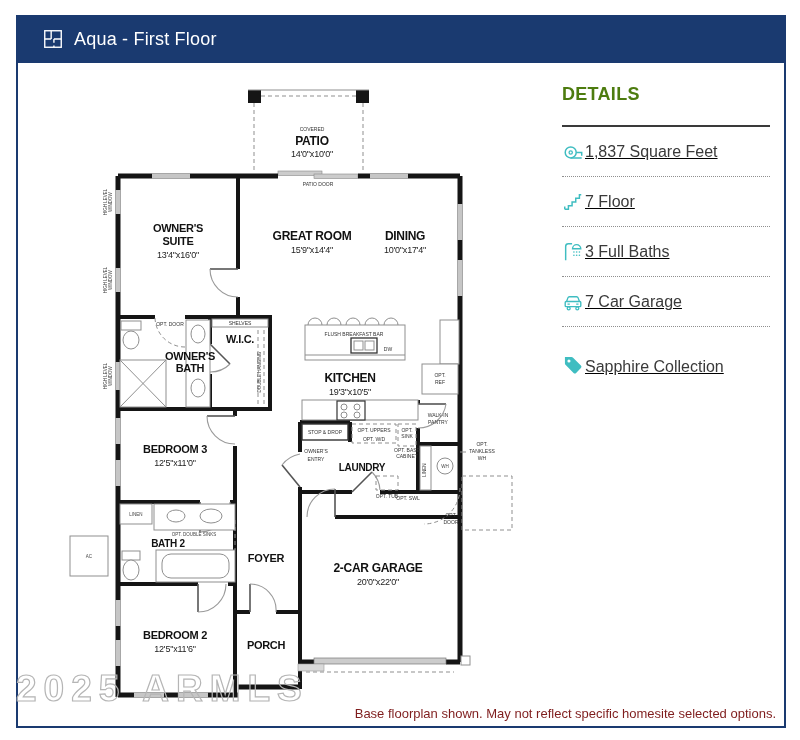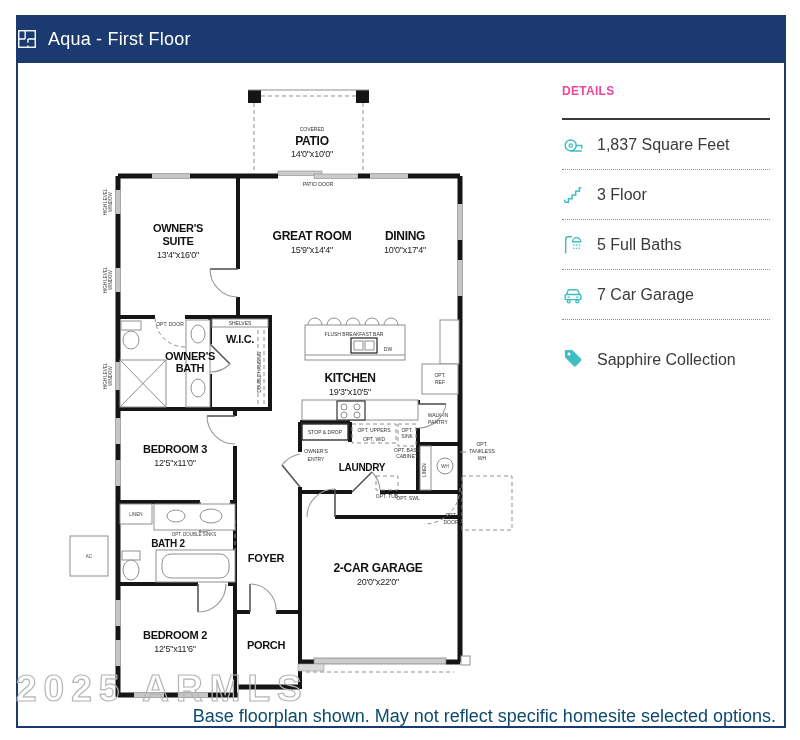--- a/index.html
+++ b/index.html
@@ -1,49 +1,49 @@
 <!DOCTYPE html>
 <html><head>
 <meta charset="utf-8">
 <style>
   html,body{margin:0;padding:0;}
   body{width:800px;height:740px;background:#ffffff;position:relative;overflow:hidden;
        font-family:"Liberation Sans", sans-serif;}
   
   .hdr{position:absolute;left:16px;top:15px;width:770px;height:48px;background:#1a3a70;
-       display:flex;align-items:center;box-sizing:border-box;padding-left:0;}
+       display:flex;align-items:center;box-sizing:border-box;padding-left:26px;}
   .hdr .ttl{color:#ffffff;font-size:18px;font-weight:500;letter-spacing:.2px;margin-left:10px;}
   
   .frame{position:absolute;left:16px;top:63px;width:770px;height:665px;box-sizing:border-box;
          border:2px solid #1a3a70;border-top:none;background:#fff;}
   
   .panel{position:absolute;left:562px;top:84px;width:208px;}
-  .panel h2{margin:0;font-size:12px;font-weight:bold;color:#ec4899;letter-spacing:.3px;}
+  .panel h2{margin:0;font-size:18px;font-weight:bold;color:#4d7c0f;letter-spacing:.3px;}
   .panel .rule{border-bottom:2px solid #3a3a3a;margin-top:20px;}
-  .drow{display:flex;align-items:center;gap:13px;height:49px;border-bottom:1px dotted #8f8f8f;}
+  .drow{display:flex;align-items:center;gap:1px;height:49px;border-bottom:1px dotted #8f8f8f;text-decoration:underline;}
   .drow:last-child{border-bottom:none;align-items:flex-end;}
   .drow .lbl{font-size:16px;color:#3a3a3a;}
   .ic{width:22px;height:22px;flex:0 0 22px;}
   
   .plan{position:absolute;left:60px;top:72px;}
   .w5{stroke:#151515;stroke-width:5;fill:none;}
   .w4{stroke:#151515;stroke-width:4;fill:none;}
   .fix{stroke:#8f8f8f;stroke-width:1;fill:#ffffff;}
   .fixn{stroke:#8f8f8f;stroke-width:1;fill:none;}
   .dash{stroke:#8f8f8f;stroke-width:1;fill:none;stroke-dasharray:4 3;}
   .door{stroke:#9a9a9a;stroke-width:1.1;fill:none;}
   .leaf{stroke:#555;stroke-width:1.6;fill:none;}
   .win{fill:#c6c6c6;stroke:none;}
   .rm{font:bold 11px "Liberation Sans",sans-serif;fill:#111;text-anchor:middle;letter-spacing:-.3px;}
   .rml{font:bold 12px "Liberation Sans",sans-serif;fill:#111;text-anchor:middle;letter-spacing:-.3px;}
   .dim{font:9px "Liberation Sans",sans-serif;fill:#222;text-anchor:middle;letter-spacing:-.2px;}
   .tiny{font:5px "Liberation Sans",sans-serif;fill:#333;text-anchor:middle;}
   .tiny2{font:4.5px "Liberation Sans",sans-serif;fill:#444;text-anchor:middle;}
   
-  .disclaimer{position:absolute;right:24px;top:706px;font-size:18px;color:#0c4a6e;}
+  .disclaimer{position:absolute;right:24px;top:706px;font-size:13px;color:#7f1d1d;}
   .wm{position:absolute;left:16px;top:668px;font-size:37px;font-weight:bold;letter-spacing:7px;
       color:transparent;-webkit-text-stroke:1.2px #b5b5b5;pointer-events:none;}
 </style>
 </head>
 <body>
 
 <div class="hdr">
   <svg class="hic" width="22" height="22" viewBox="0 0 24 24">
     <rect x="3" y="3" width="18" height="18" fill="none" stroke="#ffffff" stroke-width="1.5"></rect>
     <path d="M3,12 H10 M10,12 V3 M13,12 H21 M13,12 V16 M13,21 V19" fill="none" stroke="#ffffff" stroke-width="1.5"></path>
@@ -268,38 +268,38 @@
       <circle cx="9.5" cy="12.5" r="1.8" fill="none" stroke="#3fbdc1" stroke-width="1.4"></circle>
       <path d="M15.5,12.5 H21.5 V16 M9.5,18.5 H21.5" fill="none" stroke="#3fbdc1" stroke-width="1.6"></path>
     </svg>
     <span class="lbl">1,837 Square Feet</span>
   </div>
 
   <div class="drow">
     <svg class="ic" viewBox="0 0 24 24">
       <path d="M3,20 H7 V16 H11 V12 H15 V8 H19 V4 H21 M3,20 V17" fill="none" stroke="#3fbdc1" stroke-width="1.6"></path>
     </svg>
-    <span class="lbl">3 Floor</span>
+    <span class="lbl">7 Floor</span>
   </div>
 
 
   <div class="drow">
     <svg class="ic" viewBox="0 0 24 24">
       <path d="M4,21 V6 a3,3 0 0 1 3,-3 h4" fill="none" stroke="#3fbdc1" stroke-width="1.6"></path>
       <path d="M11.5,8.5 a4.5,4.5 0 0 1 9,0 z" fill="none" stroke="#3fbdc1" stroke-width="1.5"></path>
       <g fill="#3fbdc1">
         <circle cx="13" cy="12" r=".9"></circle>
           <circle cx="16" cy="12" r=".9"></circle>
           <circle cx="19" cy="12" r=".9"></circle>
         <circle cx="13" cy="15.5" r=".9"></circle>
           <circle cx="16" cy="15.5" r=".9"></circle>
           <circle cx="19" cy="15.5" r=".9"></circle>
       </g>
     </svg>
-    <span class="lbl">5 Full Baths</span>
+    <span class="lbl">3 Full Baths</span>
   </div>
 
   <div class="drow">
     <svg class="ic" viewBox="0 0 24 24">
       <path d="M5,11.5 l1.4,-4 a1.8,1.8 0 0 1 1.7,-1.2 h7.8 a1.8,1.8 0 0 1 1.7,1.2 L19,11.5" fill="none" stroke="#3fbdc1" stroke-width="1.5"></path>
       <rect x="3.5" y="11.5" width="17" height="5.5" rx="1" fill="none" stroke="#3fbdc1" stroke-width="1.5"></rect>
       <circle cx="7.3" cy="19" r="1.6" fill="none" stroke="#3fbdc1" stroke-width="1.4"></circle>
       <circle cx="16.7" cy="19" r="1.6" fill="none" stroke="#3fbdc1" stroke-width="1.4"></circle>
       <path d="M6,14.2 H8.5 M15.5,14.2 H18" stroke="#3fbdc1" stroke-width="1.4"></path>
     </svg>

